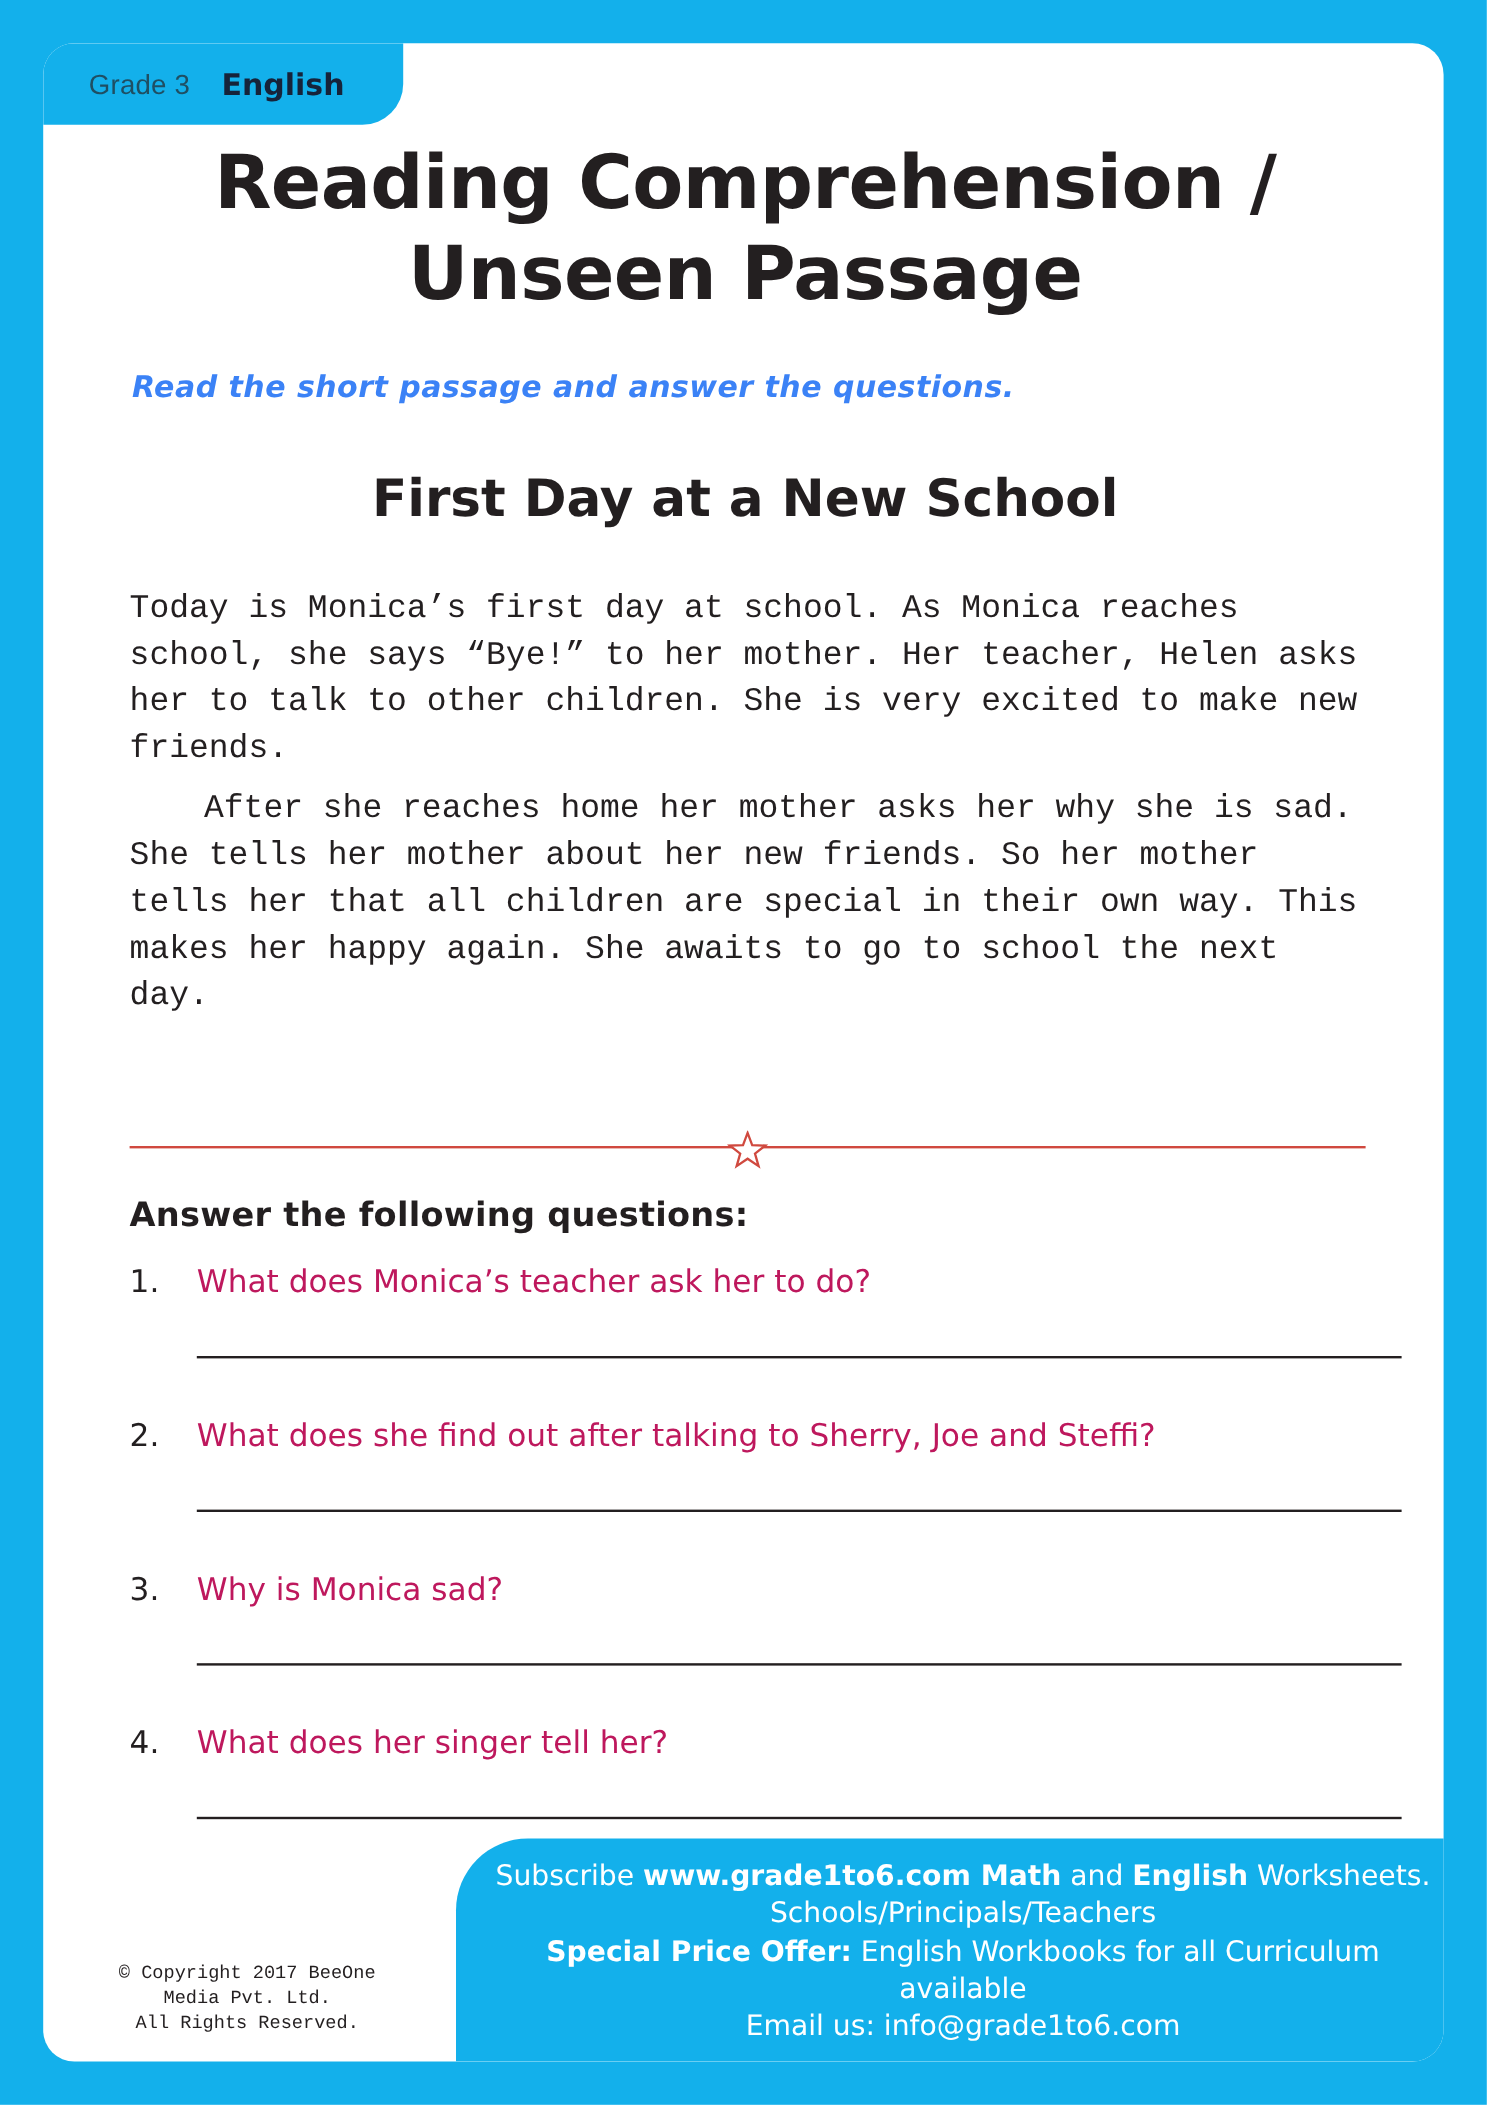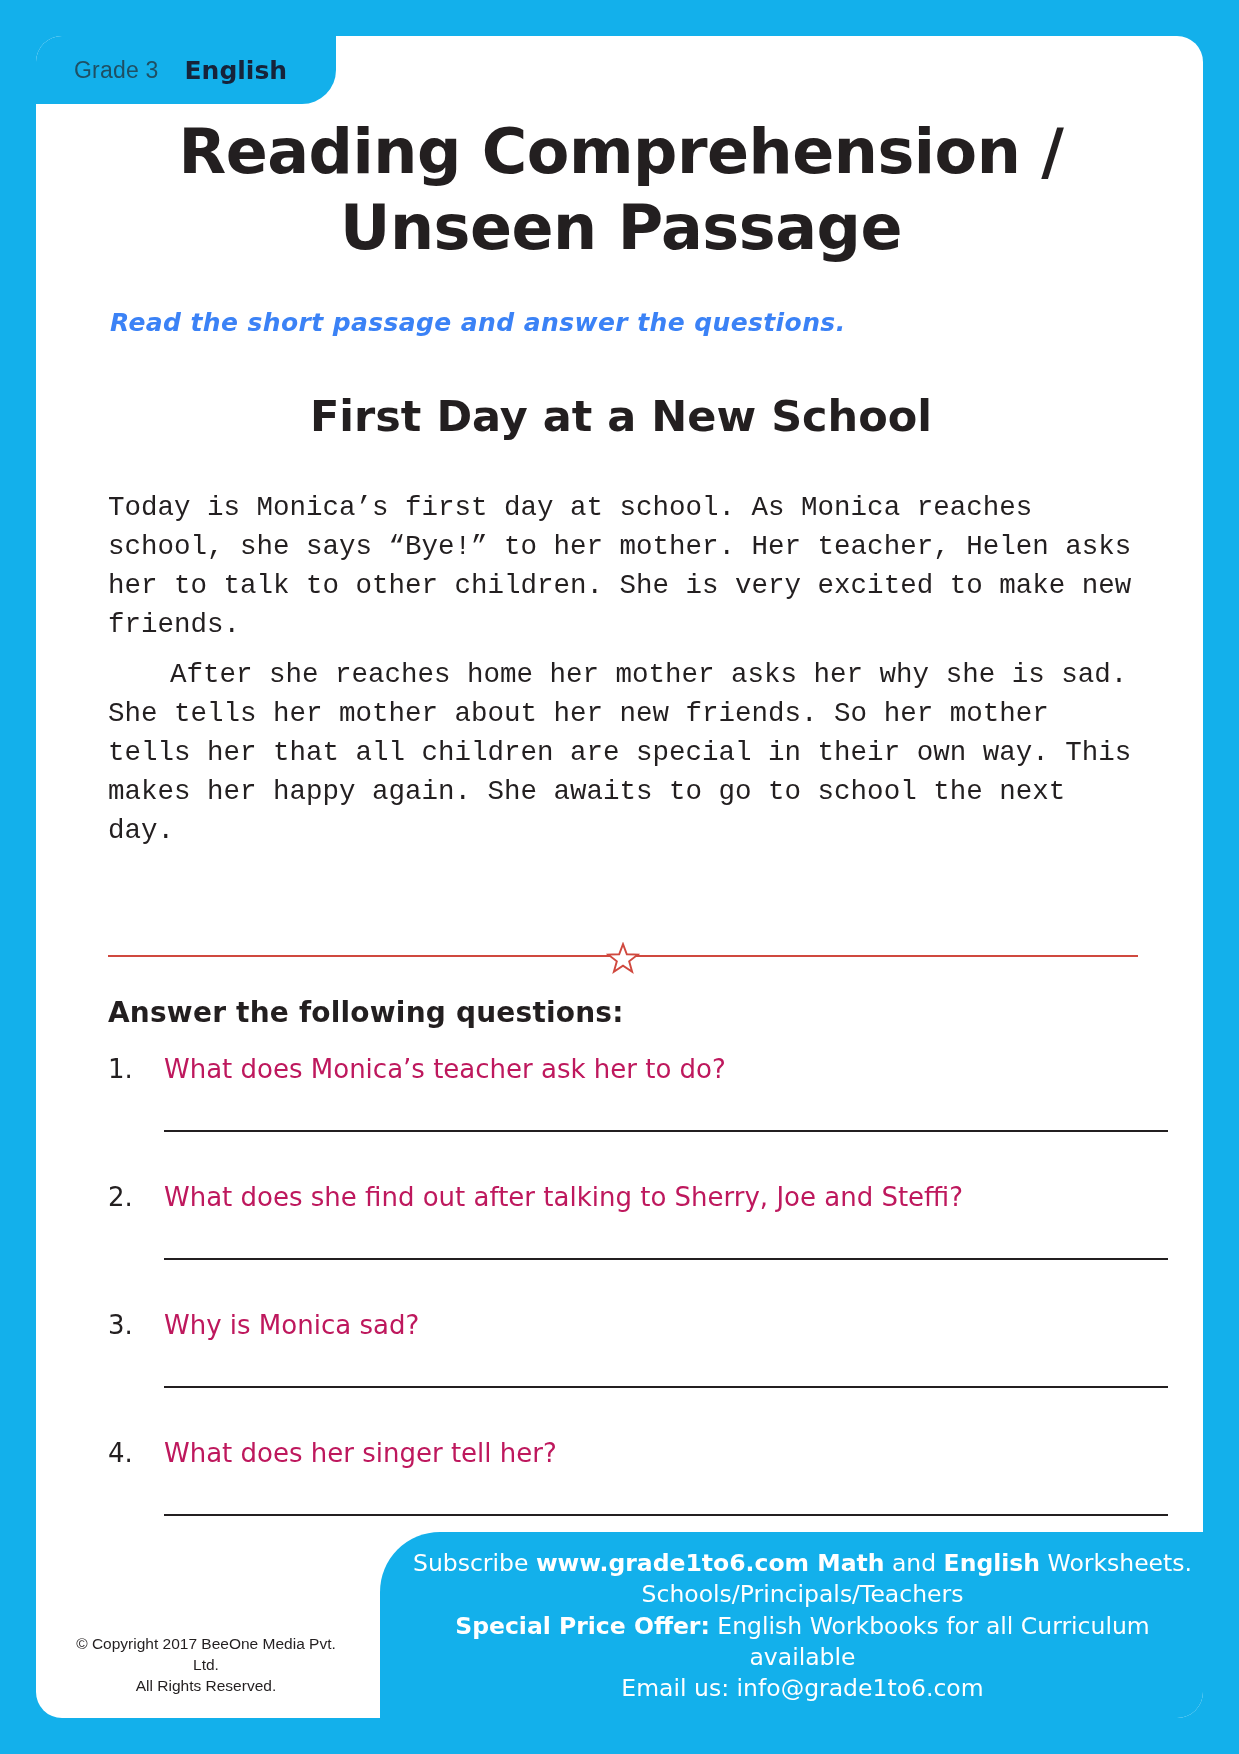--- a/index.html
+++ b/index.html
@@ -199,21 +199,21 @@
     margin-left: 22px;
   }
   .footer-bubble b { font-weight: bold; }
 
   .copyright {
     position: absolute;
     left: 36px;
     top: 1598px;
     width: 268px;
     text-align: center;
-    font-family: Liberation Sans, sans-serif;
+    font-family: Liberation Mono, monospace;
     font-size: 15.5px;
     color: #231f20;
     line-height: 1.35;
   }
 </style>
 </head>
 <body>
 
 <div class="page">
 

